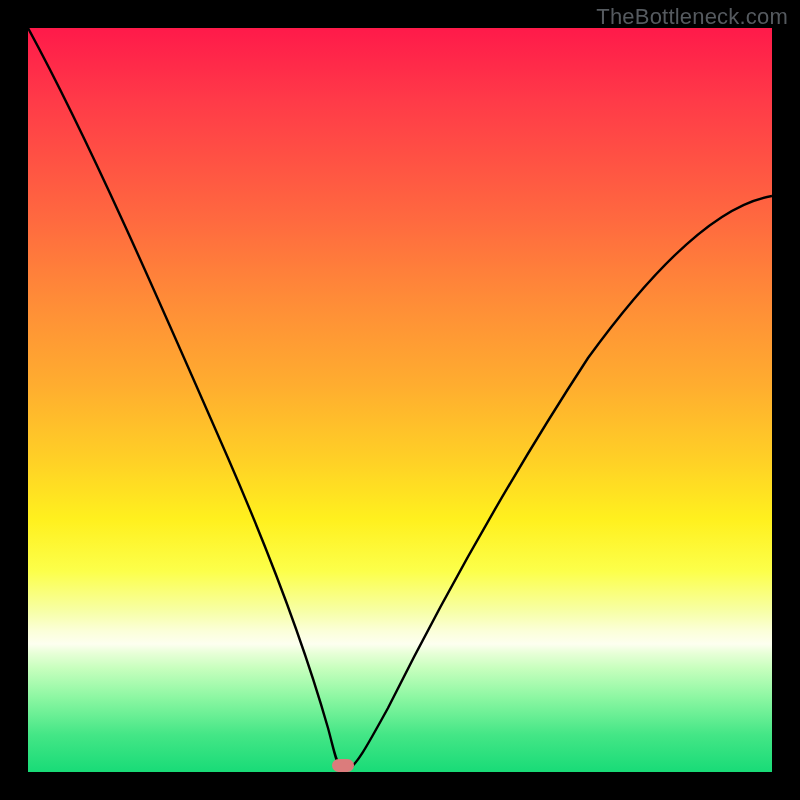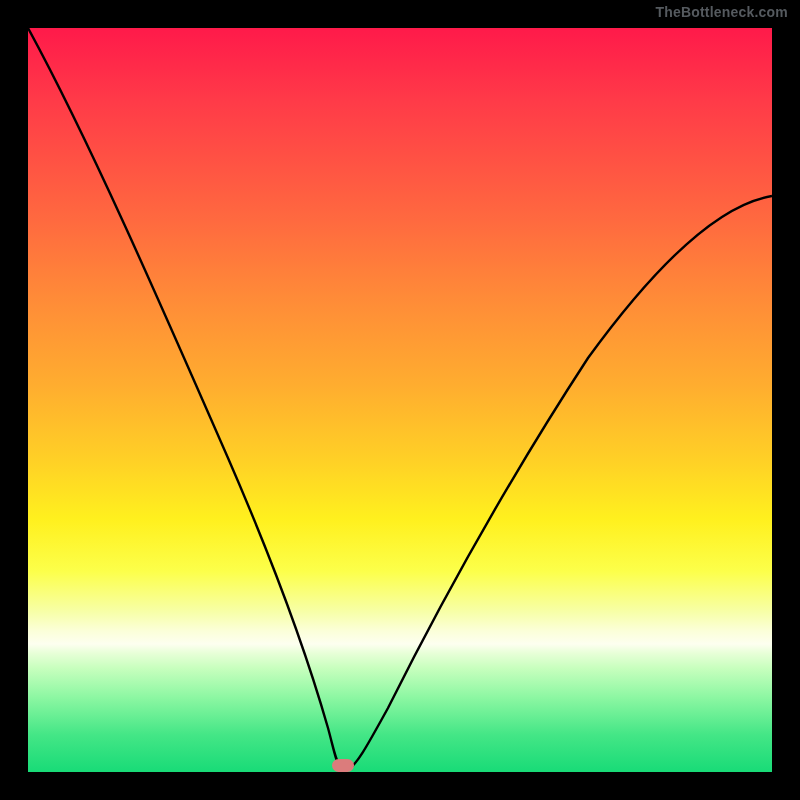--- a/index.html
+++ b/index.html
@@ -17,22 +17,22 @@
     top: 0;
     width: 800px;
     height: 800px;
     background: #000;
   }
   .watermark {
     position: absolute;
     top: 4px;
     right: 12px;
     color: #555a5f;
-    font-size: 14px;
-    font-weight: 700;
+    font-size: 22px;
+    font-weight: 400;
     letter-spacing: 0.2px;
     user-select: none;
   }
   .plot {
     position: absolute;
     left: 28px;
     top: 28px;
     width: 744px;
     height: 744px;
     

